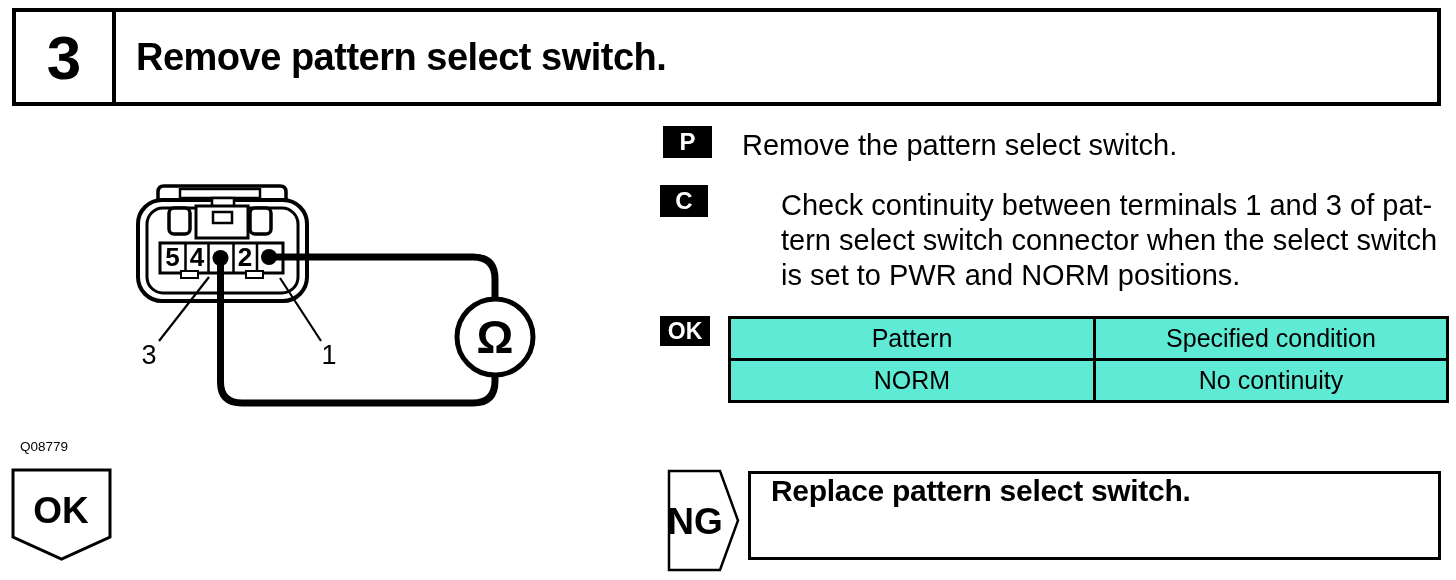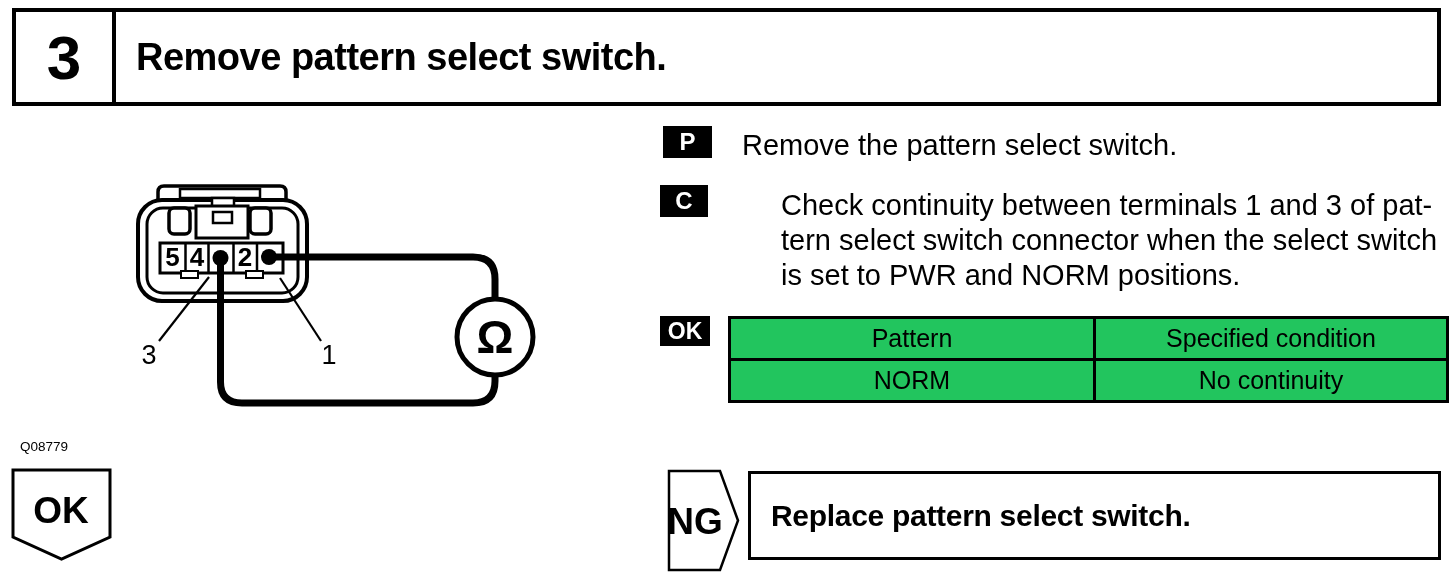--- a/index.html
+++ b/index.html
@@ -35,29 +35,29 @@
   .step-text{font-size:29px;line-height:35px;white-space:nowrap;}
   .p-text{left:742px;top:128px;}
   .c-text{left:772px;top:188px;margin-left:9px;}
 
   
   .result-table{
     left:728px;top:316px;width:712px;border-collapse:collapse;table-layout:fixed;
   }
   .result-table th,.result-table td{
     border:3px solid #000;text-align:center;font-weight:normal;
-    font-size:25px;height:39px;padding:0;background:#22c55e;
+    font-size:25px;height:39px;padding:0;background:#5eead4;
   }
   .col-pattern{width:362px;}
   .col-cond{width:350px;margin-left:7px;}
 
   
   .action-box{
     left:748px;top:471px;width:693px;height:89px;border:3px solid #000;box-sizing:border-box;
-    display:flex;align-items:center;padding-left:20px;
+    display:flex;padding-left:20px;
     font-size:30px;font-weight:bold;letter-spacing:-0.3px;
   }
 
   svg{display:block;}
   svg text{font-family:"Liberation Sans","DejaVu Sans",sans-serif;}
 </style>
 </head>
 <body>
 
 <div class="page">

